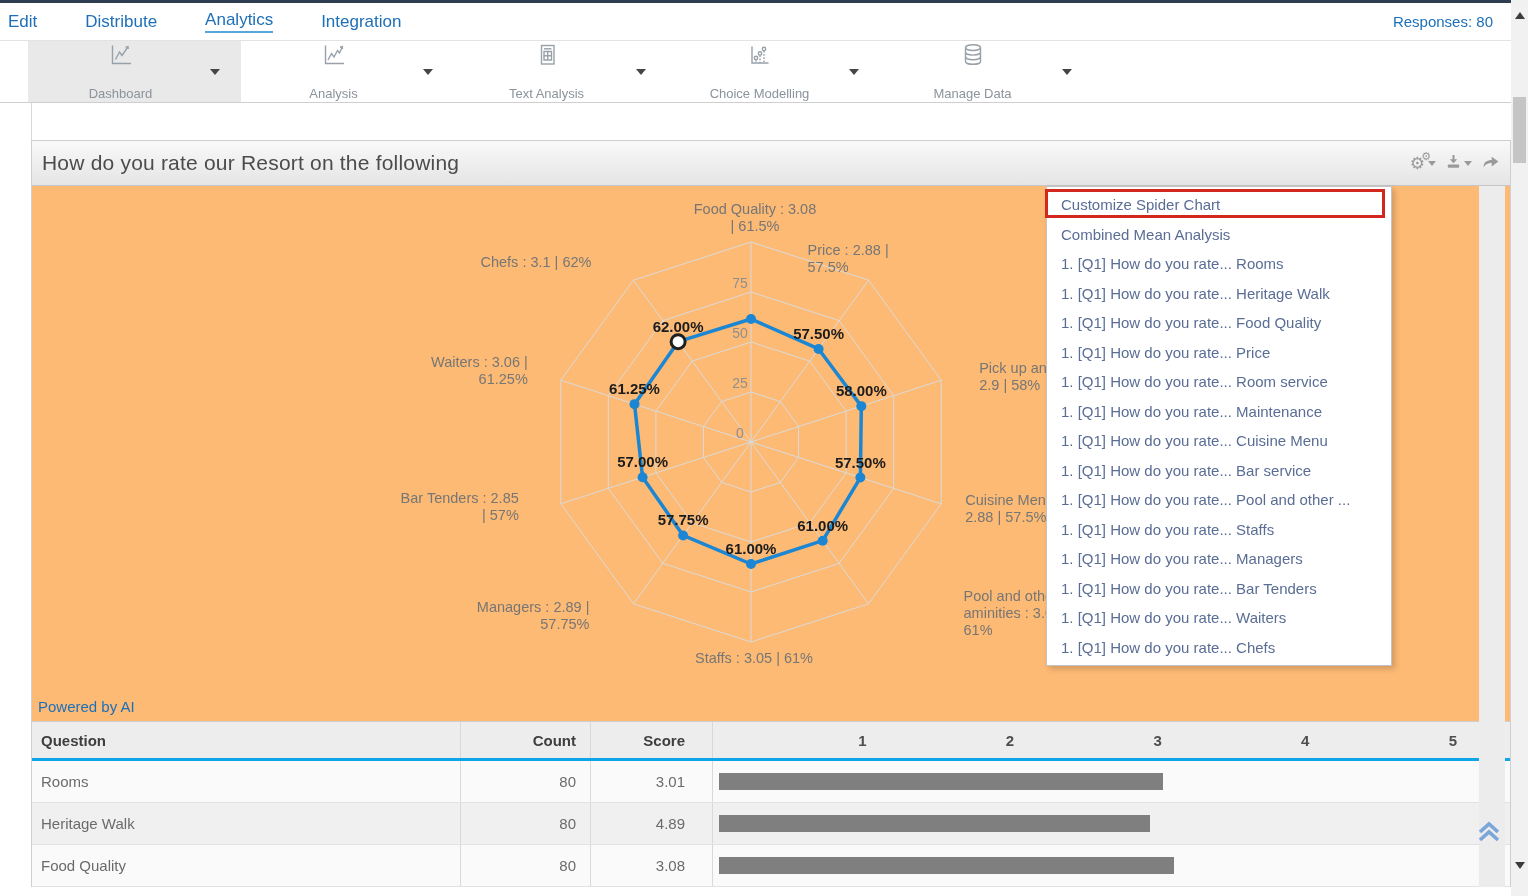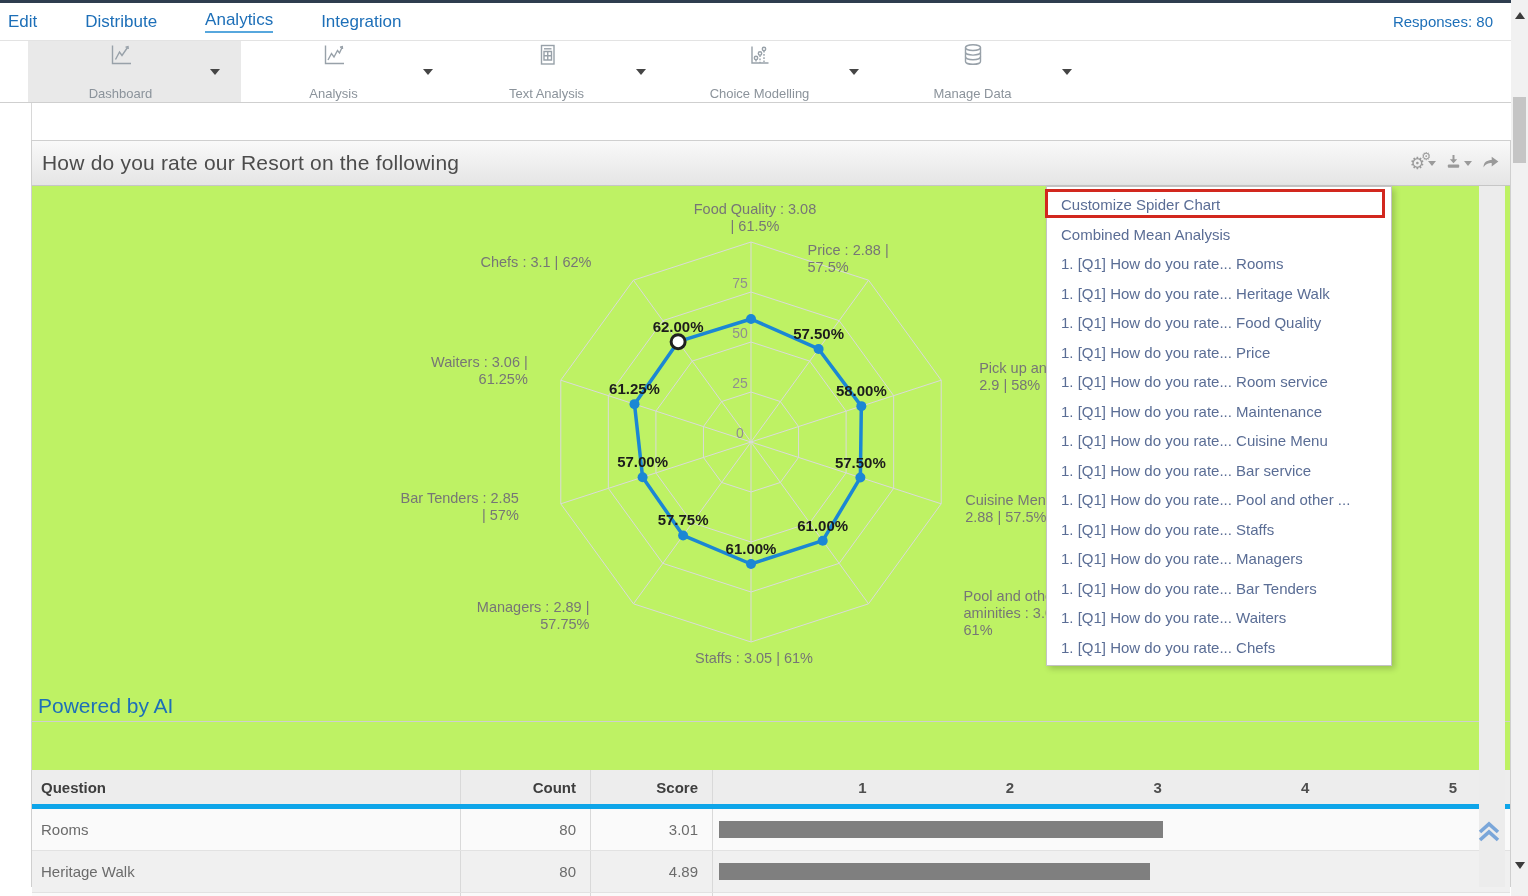--- a/index.html
+++ b/index.html
@@ -23,49 +23,49 @@
   .tb-main { flex:1; display:flex; flex-direction:column; align-items:center; justify-content:center; gap:18px; cursor:pointer;padding-left:24px; }
   .tb-icon svg { display:block; }
   .tb-label { font-size:13px; color:#8b939b; }
   .tb-caret { width:52px; display:flex; align-items:center; justify-content:center; cursor:pointer; }
   .caret { width:0; height:0; border-left:5px solid transparent; border-right:5px solid transparent; border-top:6px solid #454545; }
 
   .pre-card-border { position:absolute; left:31px; top:103px; height:37px; width:1px; background:#d8d8d8; }
 
   
   .card { position:absolute; left:31px; top:140px; width:1480px; height:747px;
-    border:1px solid #cfcfcf; background:#bef264; }
+    border:1px solid #cfcfcf; background:#fdba74; }
   .card-titlebar { height:45px; background:linear-gradient(#f9f9f9,#e5e5e5);
     border-bottom:1px solid #c6c6c6; display:flex; align-items:center; padding:0 10px; }
   .card-title { font-size:21px; color:#4c4c4c; letter-spacing:.2px; }
   .titlebar-icons { margin-left:auto; display:flex; align-items:center; gap:10px; }
   .tb-btn { display:flex; align-items:center; gap:3px; cursor:pointer; color:#9a9a9a; }
   .gear-wrap { position:relative; font-size:17px; line-height:1; color:#9a9a9a; }
   .gear-small { position:absolute; font-size:11px; right:-6px; top:-4px; }
   .mini-caret { width:0; height:0; border-left:4px solid transparent; border-right:4px solid transparent; border-top:5px solid #9a9a9a; }
 
   .chart-region { position:relative; height:505px; }
   #radar { position:absolute; left:0; top:0; }
   .tick-label { font-size:14px; fill:#8f8f8f; }
   .point-label { font-size:15px; font-weight:bold; fill:#1c1c1c; }
   .axis-label { font-size:14.5px; fill:#767676; }
 
   .inner-gutter { position:absolute; left:1447px; top:45px; width:26px; height:701px; background:#ececec; z-index:5; }
 
   .powered-row { height:30px; display:flex; align-items:center; padding-left:6px; }
-  .powered-link { color:#1d6fb8; font-size:21px; cursor:pointer; text-decoration:none; }
+  .powered-link { color:#1d6fb8; font-size:15px; cursor:pointer; text-decoration:none; }
 
   
   .stats-table { border-top:1px solid #cfcfcf; font-size:15px; }
-  .t-header { display:flex; height:39px; background:#ededed; border-bottom:5px solid #0ea5e9;
-    font-weight:bold; color:#3e3e3e;margin-top:48px; }
+  .t-header { display:flex; height:39px; background:#ededed; border-bottom:3px solid #0ea5e9;
+    font-weight:bold; color:#3e3e3e; }
   .cell { display:flex; align-items:center; }
   .col-q { width:429px; padding-left:9px; border-right:1px solid #d9d9d9; }
   .col-c { width:130px; justify-content:flex-end; padding-right:14px; border-right:1px solid #d9d9d9; }
-  .col-s { width:122px; justify-content:flex-end; padding-right:14px; border-right:1px solid #d9d9d9; }
+  .col-s { width:122px; justify-content:flex-end; padding-right:27px; border-right:1px solid #d9d9d9; }
   .col-scale { flex:1; display:flex; padding-left:6px; padding-right:53px; }
   .scale-tick { flex:1; display:flex; align-items:center; justify-content:flex-end;
     font-weight:bold; color:#4e4e4e; }
   .t-row { display:flex; height:42px; color:#6b6b6b; border-bottom:1px solid #e2e2e2; background:#fafafa; }
   .t-row.alt { background:#f0f0f0; }
   .row-scale { flex:1; position:relative; }
   .bar { position:absolute; left:6px; top:12px; height:17px; }
 
   
   .menu { position:absolute; left:1014px; top:45px; width:346px; background:#fff;

